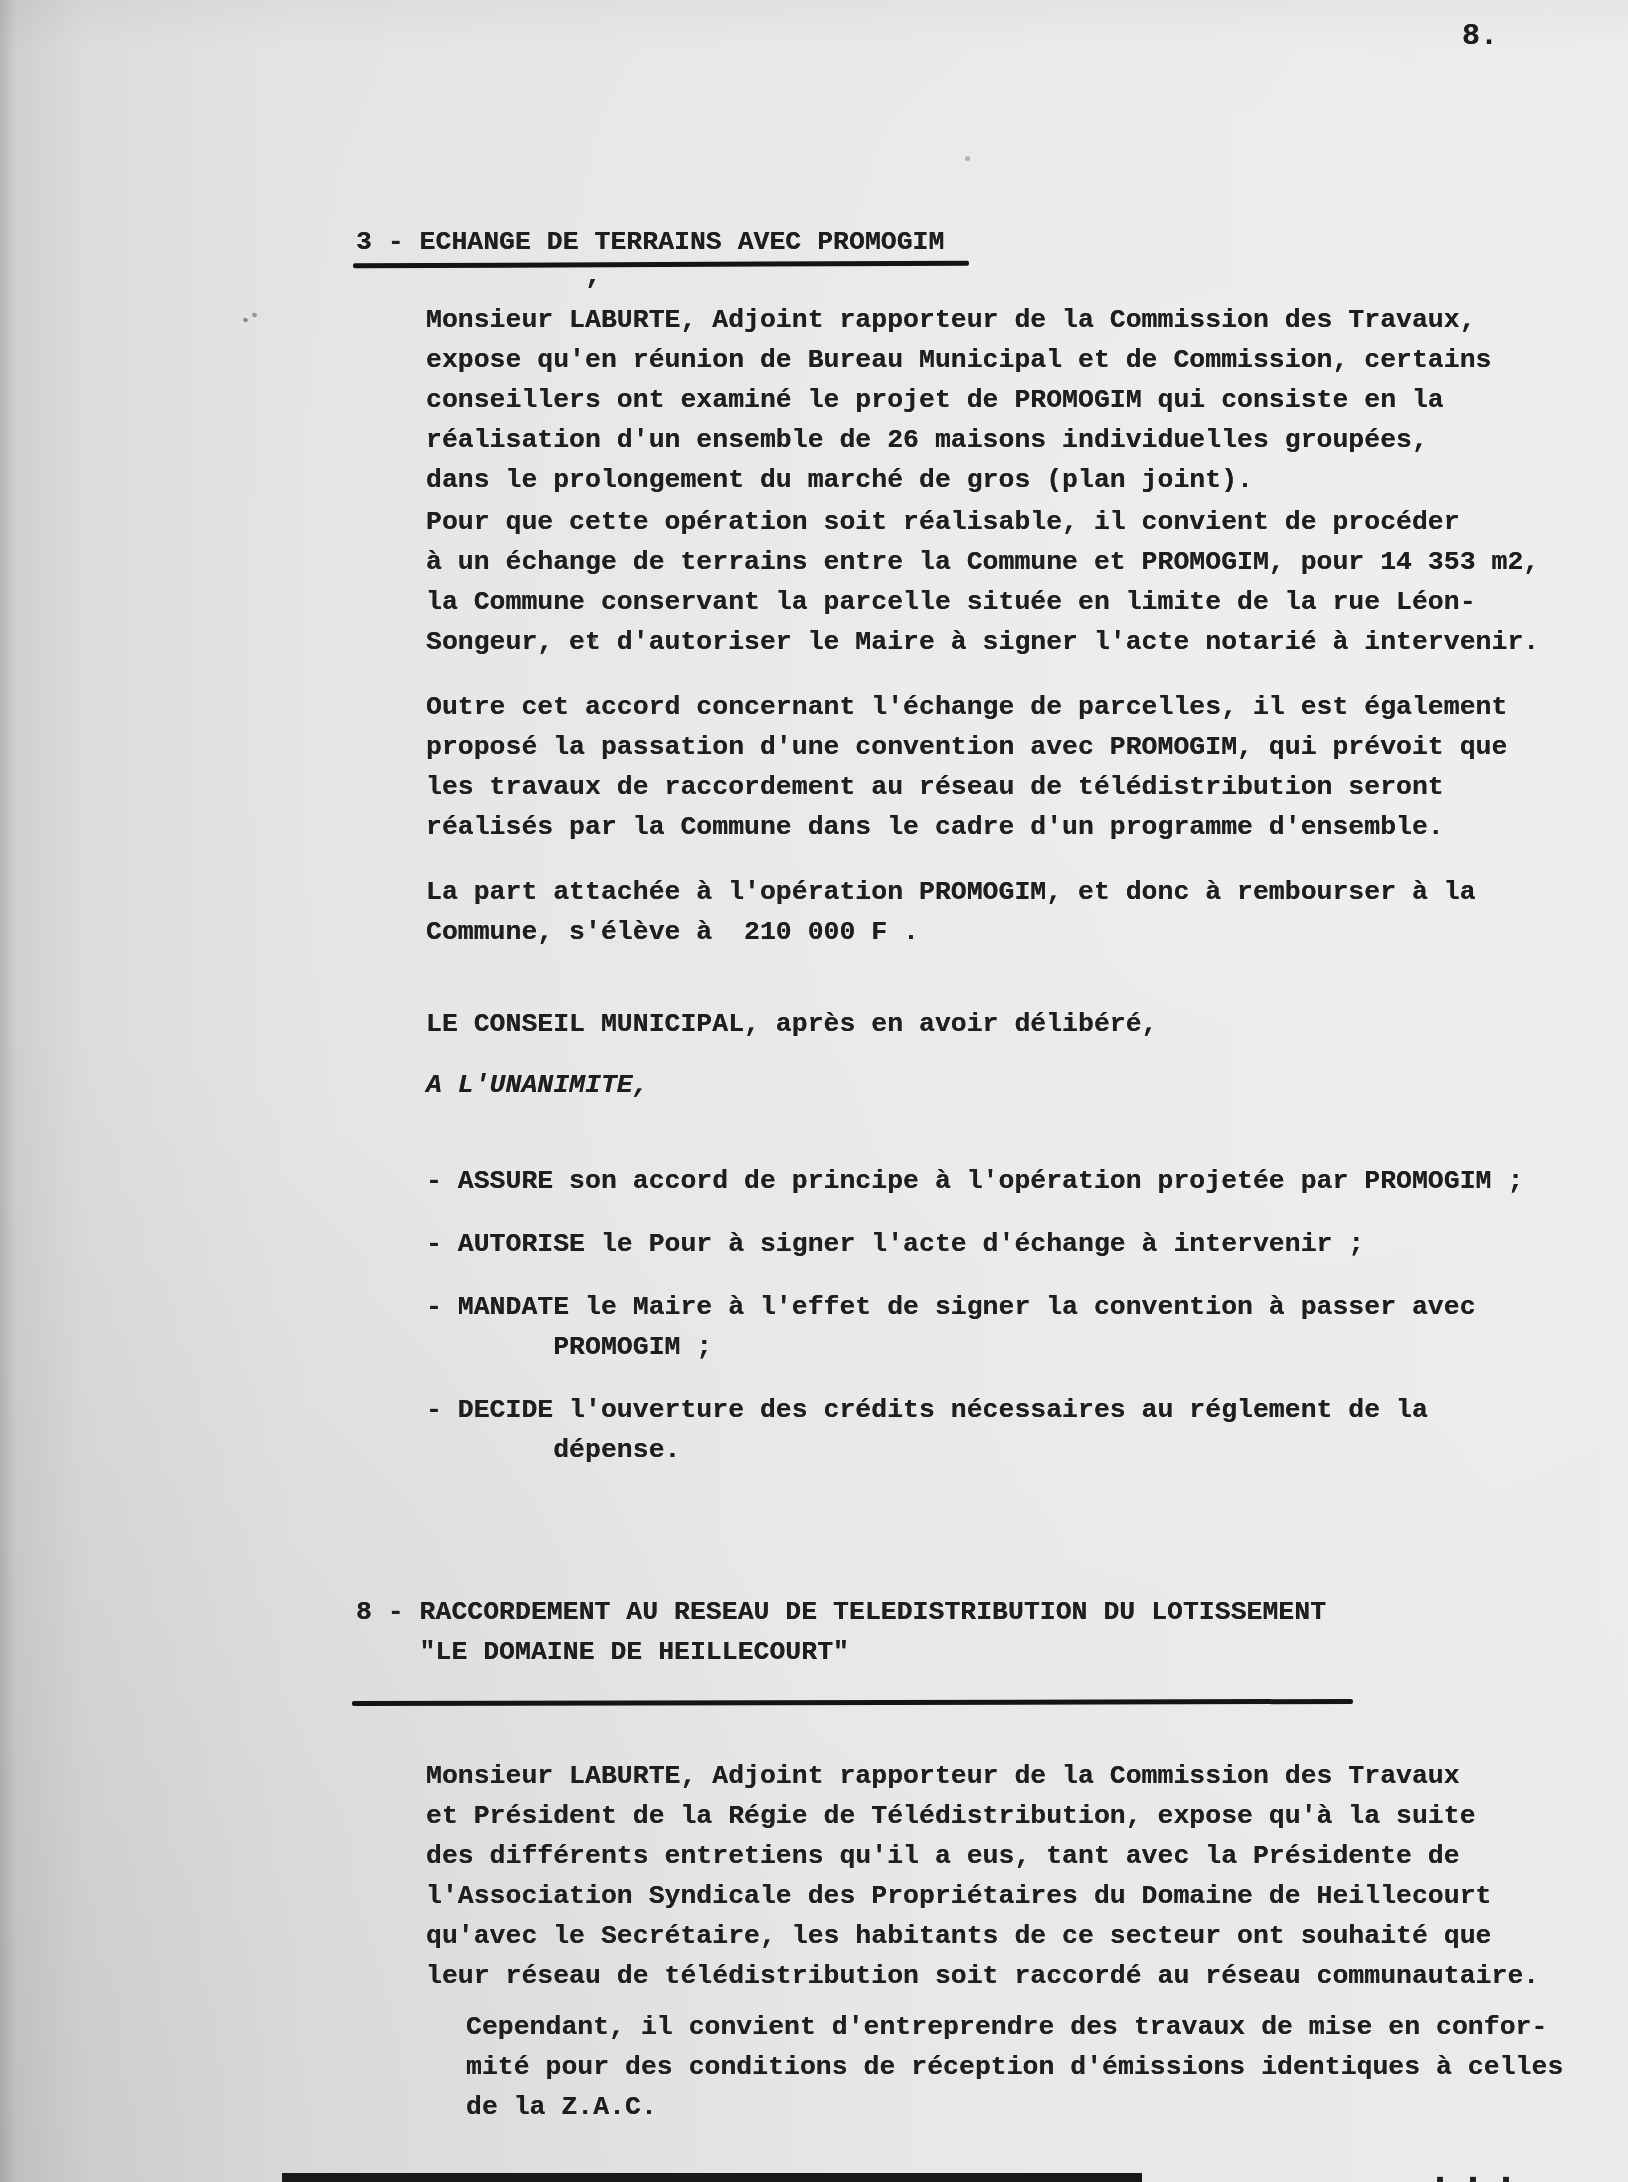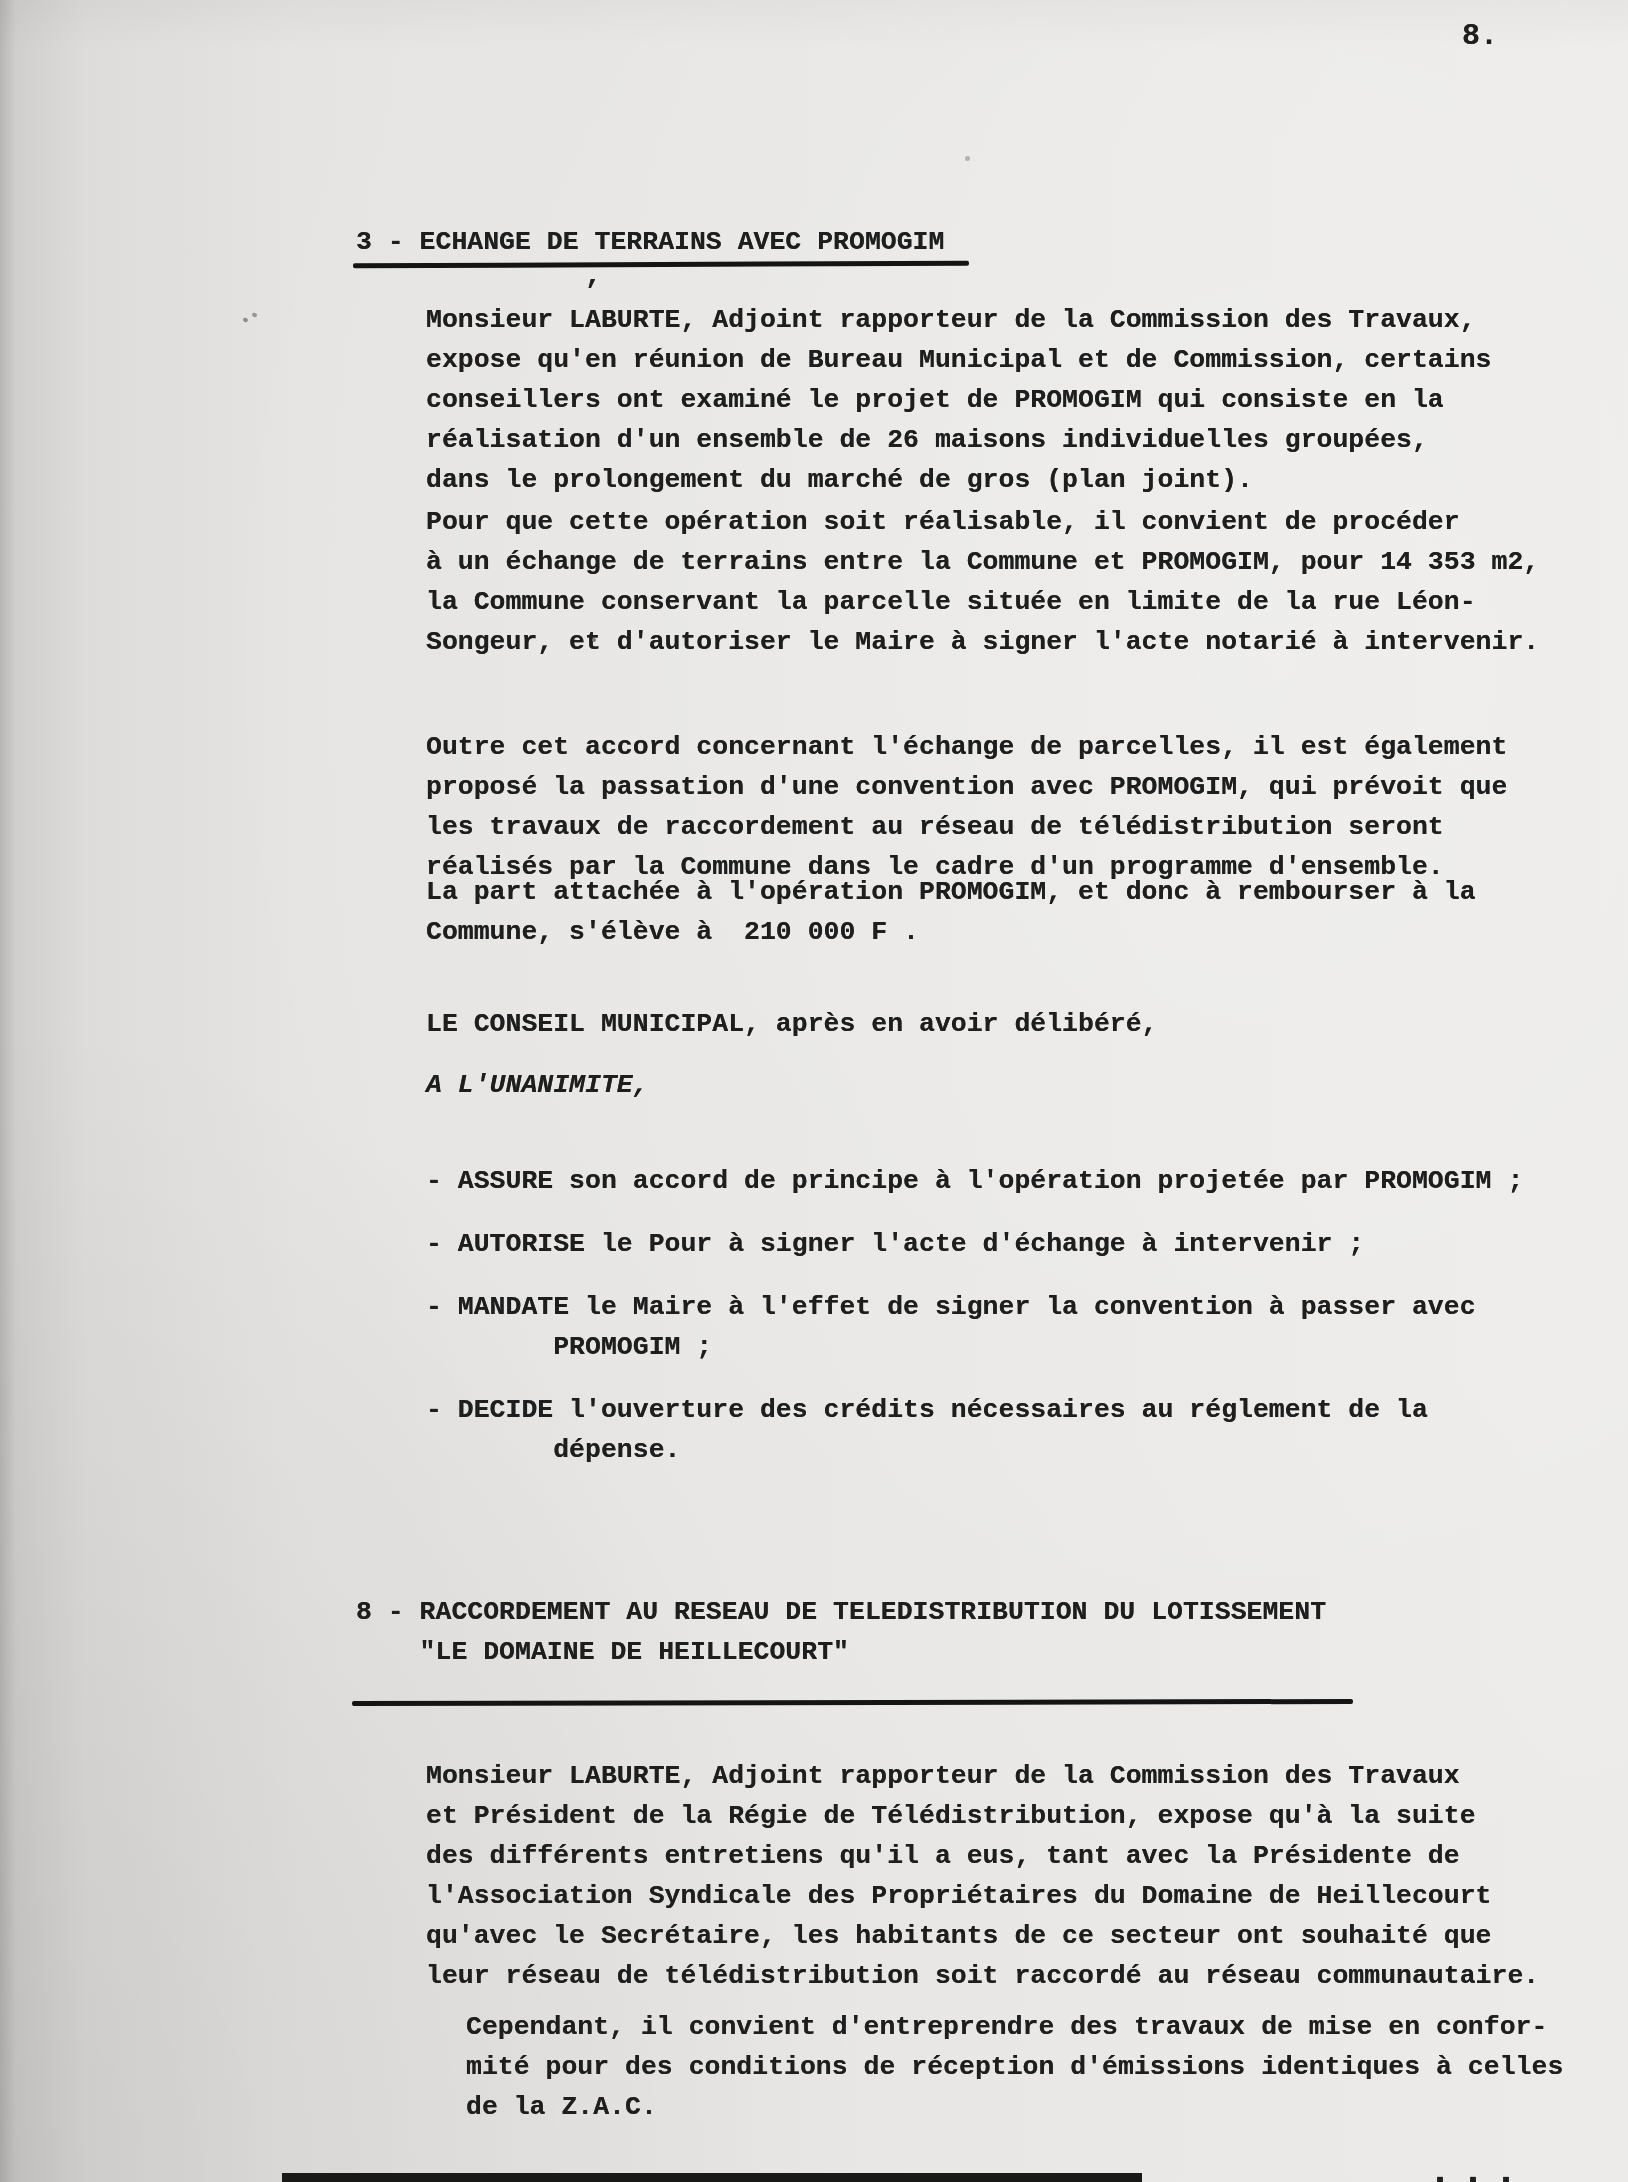--- a/index.html
+++ b/index.html
@@ -36,21 +36,21 @@
 
 <div class="t mono body-indent" style="top:300px;">Monsieur LABURTE, Adjoint rapporteur de la Commission des Travaux,
 expose qu'en réunion de Bureau Municipal et de Commission, certains
 conseillers ont examiné le projet de PROMOGIM qui consiste en la
 réalisation d'un ensemble de 26 maisons individuelles groupées,
 dans le prolongement du marché de gros (plan joint).</div>
 <div class="t mono body-indent" style="top:502px;">Pour que cette opération soit réalisable, il convient de procéder
 à un échange de terrains entre la Commune et PROMOGIM, pour 14 353 m2,
 la Commune conservant la parcelle située en limite de la rue Léon-
 Songeur, et d'autoriser le Maire à signer l'acte notarié à intervenir.</div>
-<div class="t mono body-indent" style="top:687px;margin-top:40px;">Outre cet accord concernant l'échange de parcelles, il est également
+<div class="t mono body-indent" style="top:687px;">Outre cet accord concernant l'échange de parcelles, il est également
 proposé la passation d'une convention avec PROMOGIM, qui prévoit que
 les travaux de raccordement au réseau de télédistribution seront
 réalisés par la Commune dans le cadre d'un programme d'ensemble.</div>
 <div class="t mono body-indent" style="top:872px;">La part attachée à l'opération PROMOGIM, et donc à rembourser à la
 Commune, s'élève à  210 000 F .</div>
 
 <div class="t mono body-indent" style="top:1004px;">LE CONSEIL MUNICIPAL, après en avoir délibéré,</div>
 <div class="t mono body-indent" style="top:1065px;font-style:italic;">A L'UNANIMITE,</div>
 
 <div class="t mono body-indent" style="top:1161px;">- ASSURE son accord de principe à l'opération projetée par PROMOGIM ;</div>

